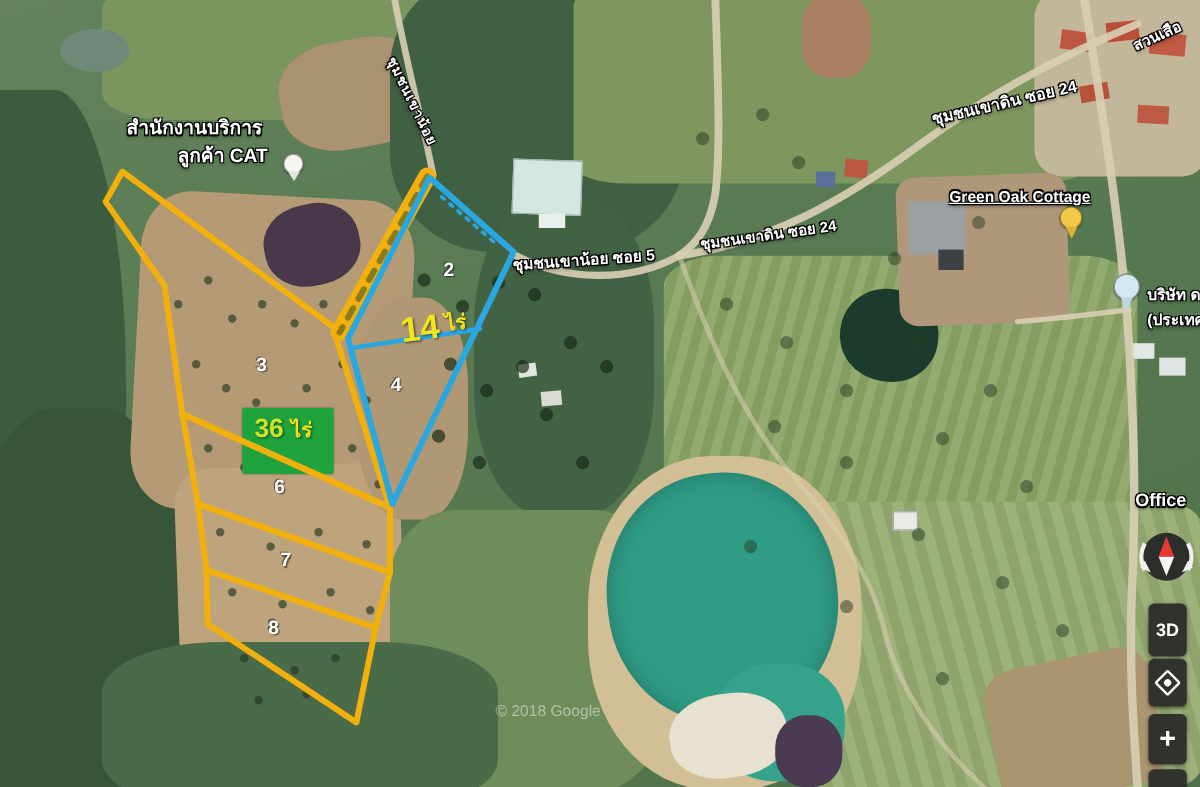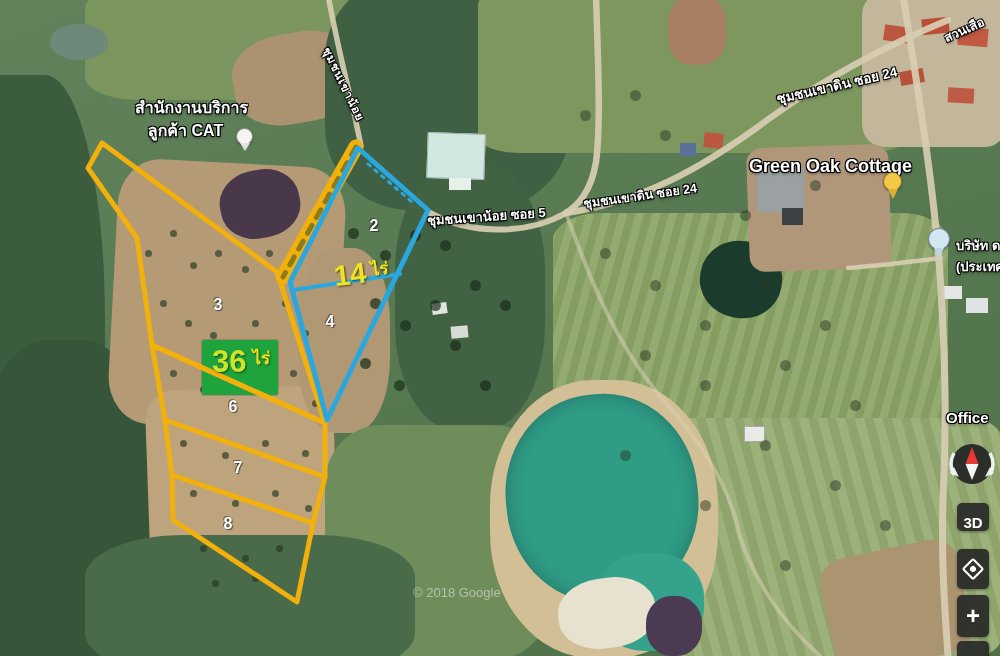--- a/index.html
+++ b/index.html
@@ -97,30 +97,30 @@
       <path d="M430,213 C470,234 525,236 566,213" stroke-width="6"></path>
       <path d="M596,-5 C598,60 601,125 596,162 C591,192 578,205 566,213" stroke-width="6.5"></path>
       <path d="M566,213 C640,202 700,170 770,118 C820,82 880,48 948,20" stroke-width="6.5"></path>
       <path d="M566,213 C590,280 615,340 655,390 C690,430 722,470 736,520 C746,570 780,620 820,656" stroke-width="4" stroke-opacity="0.55"></path>
       <path d="M903,-5 C918,90 936,200 941,290 C945,360 947,420 943,500 C941,560 945,612 948,656" stroke-width="7"></path>
       <path d="M941,258 C910,262 875,266 848,268" stroke-width="4.5"></path>
     </g>
   </svg>
 
   <div class="maplabel" style="left:28px;top:96px;width:220px;font-size:17px;line-height:1.45;text-align:center;white-space:normal;">
-    <span style="display:block;margin-left:48px;font-size:16px;text-align:right;">สำนักงานบริการ</span>
+    <span style="display:block;margin-left:48px;font-size:16px;">สำนักงานบริการ</span>
     <span style="display:block;margin-left:95px;font-size:16px;">ลูกค้า CAT</span>
   </div>
 
   <div class="maplabel" style="left:334px;top:44px;font-size:11.5px;letter-spacing:1px;transform:rotate(64deg);transform-origin:0 0;">ชุมชนเขาน้อย</div>
   <div class="maplabel" style="left:427px;top:206px;font-size:13px;transform:rotate(-4deg);">ชุมชนเขาน้อย ซอย 5</div>
   <div class="maplabel" style="left:583px;top:186px;font-size:12.5px;transform:rotate(-8deg);">ชุมชนเขาดิน ซอย 24</div>
   <div class="maplabel" style="left:775px;top:74px;font-size:13.5px;transform:rotate(-13deg);">ชุมชนเขาดิน ซอย 24</div>
   <div class="maplabel" style="left:943px;top:20px;font-size:12.5px;transform:rotate(-24deg);">สวนเสือ</div>
-  <div class="maplabel" style="left:749px;top:156px;font-size:18px;">Green Oak Cottage</div>
+  <div class="maplabel" style="left:791px;top:156px;font-size:13px;text-decoration:underline;">Green Oak Cottage</div>
   <div class="maplabel" style="left:956px;top:236px;font-size:13px;line-height:1.6;">
     <span style="display:block;">บริษัท ด</span>
     <span style="display:block;">(ประเทศ</span>
   </div>
   <div class="maplabel" style="left:413px;top:585px;font-size:13px;font-weight:normal;color:rgba(245,245,245,.5);text-shadow:none;">© 2018 Google</div>
 
   <div style="position:absolute;left:202px;top:340px;width:76px;height:55px;background:#1FA33C;border-radius:2px;box-shadow:0 0 0 1px rgba(0,0,0,.15);"></div>
 
   <svg width="1000" height="656" viewBox="0 0 1000 656">
     <g fill="none" stroke-linejoin="round" stroke-linecap="round">
@@ -134,21 +134,21 @@
       <line x1="356" y1="147" x2="283" y2="277" stroke="#F2B00C" stroke-width="15"></line>
       <line x1="356" y1="147" x2="283" y2="277" stroke="#8d7a1a" stroke-width="5" stroke-dasharray="9 9"></line>
 
       <polygon points="358,148 428,210 327,420 290,282" stroke="#2AA7DF" stroke-width="5"></polygon>
       <line x1="293" y1="290" x2="400" y2="274" stroke="#2AA7DF" stroke-width="4"></line>
       <line x1="368" y1="164" x2="412" y2="202" stroke="#2AA7DF" stroke-width="3" stroke-dasharray="3 6"></line>
     </g>
   </svg>
 
   <div class="arealabel" style="left:212px;top:346px;">
-    <span style="font-size:31px;color:#CBE52C;line-height:1;">36</span>
+    <span style="font-size:22px;color:#CBE52C;line-height:1;">36</span>
     <span style="font-size:17px;color:#EFE31C;margin-left:6px;position:relative;top:-2px;">ไร่</span>
   </div>
   <div class="arealabel" style="left:334px;top:259px;transform:rotate(-7deg);">
     <span style="font-size:29px;color:#F2E41C;line-height:1;">14</span>
     <span style="font-size:17px;color:#F2E41C;margin-left:5px;position:relative;top:-2px;">ไร่</span>
   </div>
 
   <span class="plotnum" style="left:374px;top:226px;">2</span>
   <span class="plotnum" style="left:218px;top:305px;">3</span>
   <span class="plotnum" style="left:330px;top:322px;">4</span>
@@ -176,21 +176,21 @@
       <circle cx="26" cy="30" r="20" fill="rgba(36,36,36,.93)"></circle>
       <polygon points="26,13 32.5,30 19.5,30" fill="#e53935"></polygon>
       <polygon points="19.5,30 32.5,30 26,46" fill="#f5f5f5"></polygon>
       <path d="M8,19 A23,23 0 0 0 8,41" stroke="#f0f0f0" stroke-width="3.5" fill="none"></path>
       <polygon points="4,39 13,43 8,33" fill="#f0f0f0"></polygon>
       <path d="M44,19 A23,23 0 0 1 44,41" stroke="#f0f0f0" stroke-width="3.5" fill="none"></path>
       <polygon points="48,39 39,43 44,33" fill="#f0f0f0"></polygon>
     </svg>
   </div>
 
-  <div class="ctl-btn" style="top:503px;height:28px;align-items:flex-end;">
+  <div class="ctl-btn" style="top:503px;height:44px;">
     <span style="font-size:15px;font-weight:bold;">3D</span>
   </div>
   <div class="ctl-btn" style="top:549px;height:40px;">
     <span class="loc-diamond">
         <span class="loc-dot"></span>
       </span>
   </div>
   <div class="ctl-btn" style="top:595px;height:42px;">
     <span style="font-size:24px;font-weight:bold;line-height:1;">+</span>
   </div>

